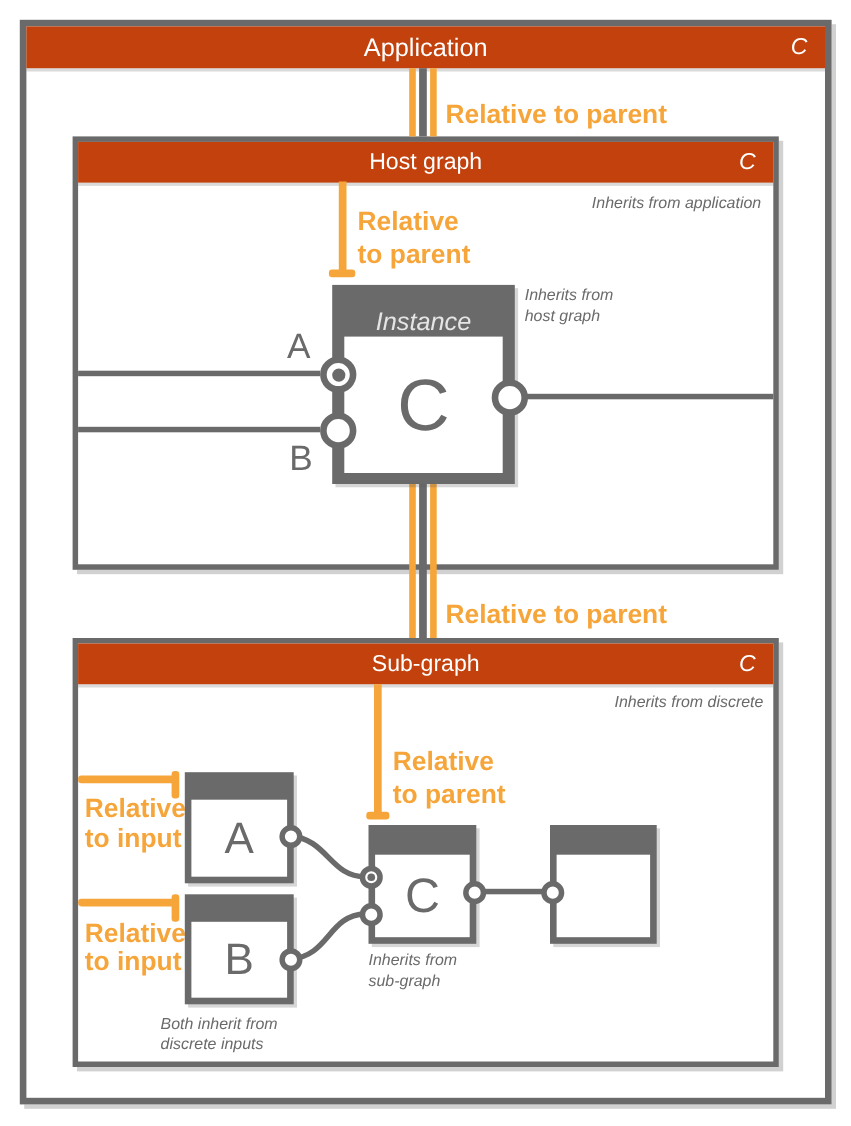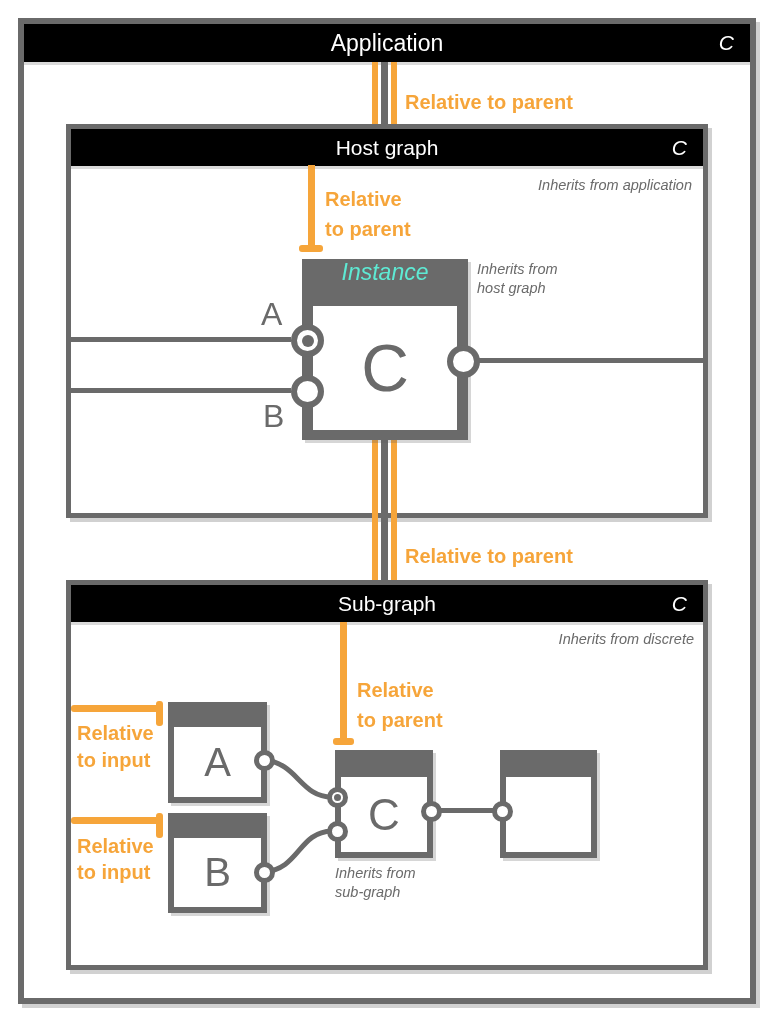--- a/index.html
+++ b/index.html
@@ -6,48 +6,48 @@
   .canvas{
     position:relative;width:774px;height:1024px;background:#fff;
     font-family:"Liberation Sans",sans-serif;overflow:hidden;
   }
   
   .box{position:absolute;background:#fff;border:5px solid #6A6A6A;box-sizing:border-box;
        box-shadow:4px 4px 0 rgba(90,90,90,0.28);}
   .app-box{left:18px;top:18px;width:738px;height:986px;border-width:6px;}
   .host-box{left:66px;top:124px;width:642px;height:394px;}
   .sub-box{left:66px;top:580px;width:642px;height:390px;}
-  .sec-header{position:absolute;left:0;top:0;right:0;background:#000000;color:#fff;
+  .sec-header{position:absolute;left:0;top:0;right:0;background:#c2410c;color:#fff;
       display:flex;align-items:center;justify-content:center;
       box-shadow:0 3px 0 rgba(106,106,106,0.25);}
   .app-header{height:38px;font-size:23px;}
   .host-header,.sub-header{height:37px;font-size:21px;}
   .badge{position:absolute;right:16px;top:0;bottom:0;display:flex;align-items:center;
       font-style:italic;font-size:21px;color:#fff;}
   
   .note{position:absolute;color:#6A6A6A;font-style:italic;font-size:14.5px;line-height:19px;}
   .note.right{text-align:left;}
   .note span{display:block;}
   
-  .olabel{position:absolute;color:#F6A53A;font-weight:bold;font-size:20px;white-space:nowrap;}
+  .olabel{position:absolute;color:#F6A53A;font-weight:bold;font-size:24px;white-space:nowrap;}
   .arrow-v{position:absolute;width:7px;background:#F6A53A;}
   .tbar-h{position:absolute;height:7px;background:#F6A53A;border-radius:3px;}
   .arrow-h{position:absolute;height:7px;background:#F6A53A;border-radius:3px;}
   .tbar-v{position:absolute;width:7px;background:#F6A53A;border-radius:3px;}
   
   .triple{position:absolute;left:372px;width:25px;display:flex;}
   .triple .o{width:6px;background:#F6A53A;}
   .triple .g{width:7px;background:#6A6A6A;margin:0 3px;}
   .conn-top{top:62px;height:62px;}
   .conn-mid{top:440px;height:140px;}
   
   .instance{position:absolute;left:302px;top:259px;width:166px;height:181px;background:#6A6A6A;
       box-shadow:3px 3px 0 rgba(90,90,90,0.25);}
   .instance-header{position:absolute;left:0;top:0;right:0;height:47px;display:flex;
-      align-items:flex-start;justify-content:center;color:#5eead4;font-style:italic;font-size:23px;}
+      align-items:flex-end;justify-content:center;color:#e5e5e5;font-style:italic;font-size:23px;}
   .instance-body{position:absolute;left:11px;right:11px;top:47px;bottom:10px;background:#fff;
       display:flex;align-items:center;justify-content:center;font-size:66px;color:#6A6A6A;}
   
   .sub-node{position:absolute;background:#6A6A6A;box-shadow:3px 3px 0 rgba(90,90,90,0.25);}
   .sub-node .body{position:absolute;left:6px;right:6px;bottom:6px;background:#fff;
       display:flex;align-items:center;justify-content:center;color:#6A6A6A;}
   .node-a{left:168px;top:702px;width:99px;height:101px;}
   .node-a .body{top:25px;font-size:40px;}
   .node-b{left:168px;top:813px;width:99px;height:100px;}
   .node-b .body{top:25px;font-size:40px;}
@@ -182,14 +182,18 @@
     <div class="dot"></div>
   </div>
   <div class="pin small" style="left:327px;top:821px;"></div>
   <div class="pin small" style="left:421px;top:801px;"></div>
   <div class="pin small" style="left:492px;top:801px;"></div>
 
   <div class="note" style="left:335px;top:864px;">
     <span>Inherits from</span>
     <span>sub-graph</span>
   </div>
+  <div class="note" style="left:146px;top:922px;">
+    <span>Both inherit from</span>
+    <span>discrete inputs</span>
+  </div>
 
 </div>
 
 </body></html>

